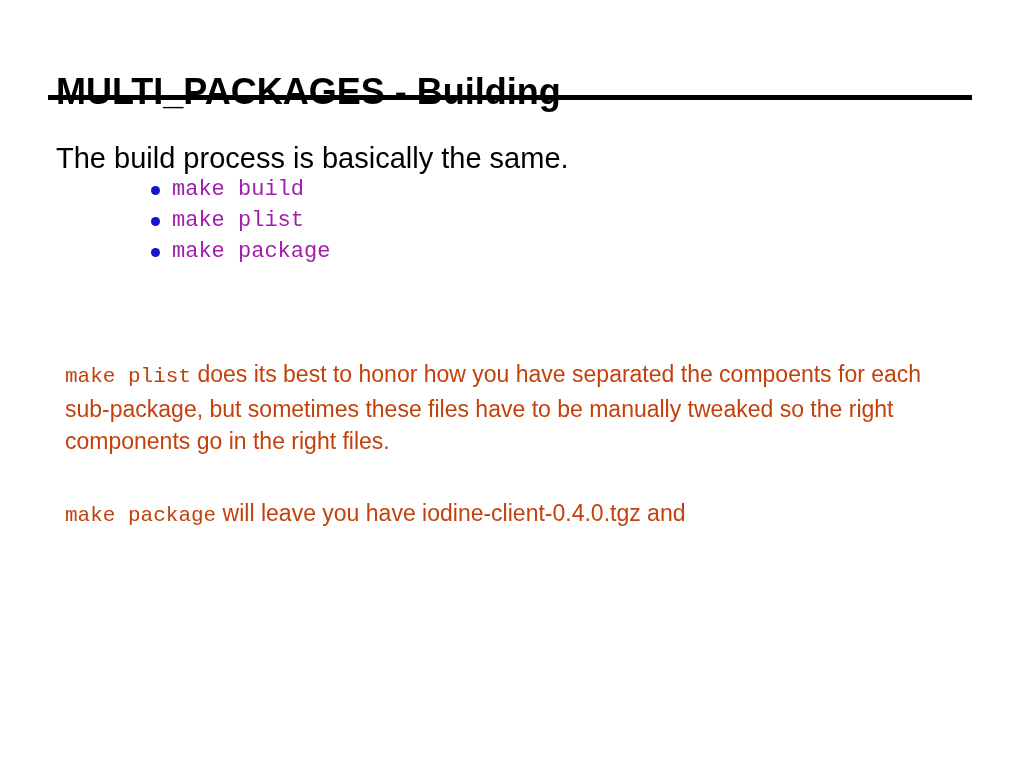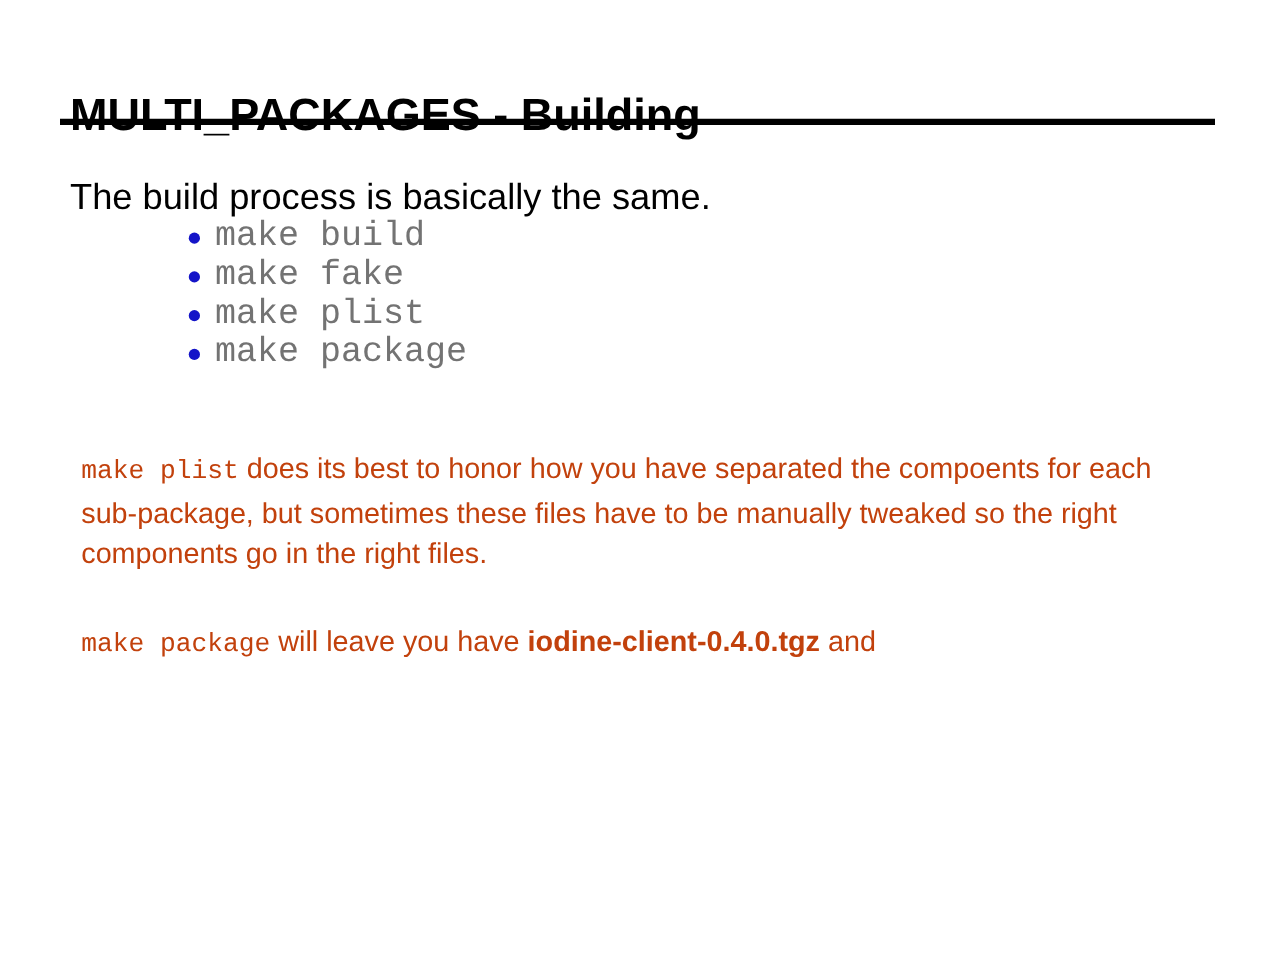--- a/index.html
+++ b/index.html
@@ -85,24 +85,24 @@
     left: 3px;
     top: 12px;
     width: 9px;
     height: 9px;
     border-radius: 50%;
     background: #1414c8;
   }
 
   .bullet-text {
     font-family: "Liberation Mono", "DejaVu Sans Mono", monospace;
-    font-size: 28px;
+    font-size: 22px;
     line-height: 26px;
     white-space: pre;
-    color: #737373;
+    color: #a21caf;
   }
 
   .para {
     position: absolute;
     font-size: 23px;
     line-height: 32px;
     color: #c2410c;
   }
 
   .para-plist {
@@ -117,21 +117,21 @@
     width: 880px;
   }
 
   .para .mono-inline {
     font-family: "Liberation Mono", "DejaVu Sans Mono", monospace;
     font-size: 21px;
   }
 
   .para b,
   .para .bold {
-    font-weight: bold;
+    font-weight: normal;
   }
 
   
   .para-package .hang {
     display: block;
     margin-left: -9px;
     font-weight: bold;
   }
 </style>
 </head>
@@ -147,24 +147,20 @@
 
     <div class="lead-line">The build process is basically the same.</div>
 
     <ul class="bullet-list">
       <li class="bullet-item">
         <span class="bullet-dot"></span>
         <span class="bullet-text">make build</span>
       </li>
       <li class="bullet-item">
         <span class="bullet-dot"></span>
-        <span class="bullet-text">make fake</span>
-      </li>
-      <li class="bullet-item">
-        <span class="bullet-dot"></span>
         <span class="bullet-text">make plist</span>
       </li>
       <li class="bullet-item">
         <span class="bullet-dot"></span>
         <span class="bullet-text">make package</span>
       </li>
     </ul>
 
     <p class="para para-plist">
       <span class="mono-inline">make plist</span><span> does its best to honor how you have separated the compoents for each sub-package, but sometimes these files have to be manually tweaked so the right components go in the right files.</span>

